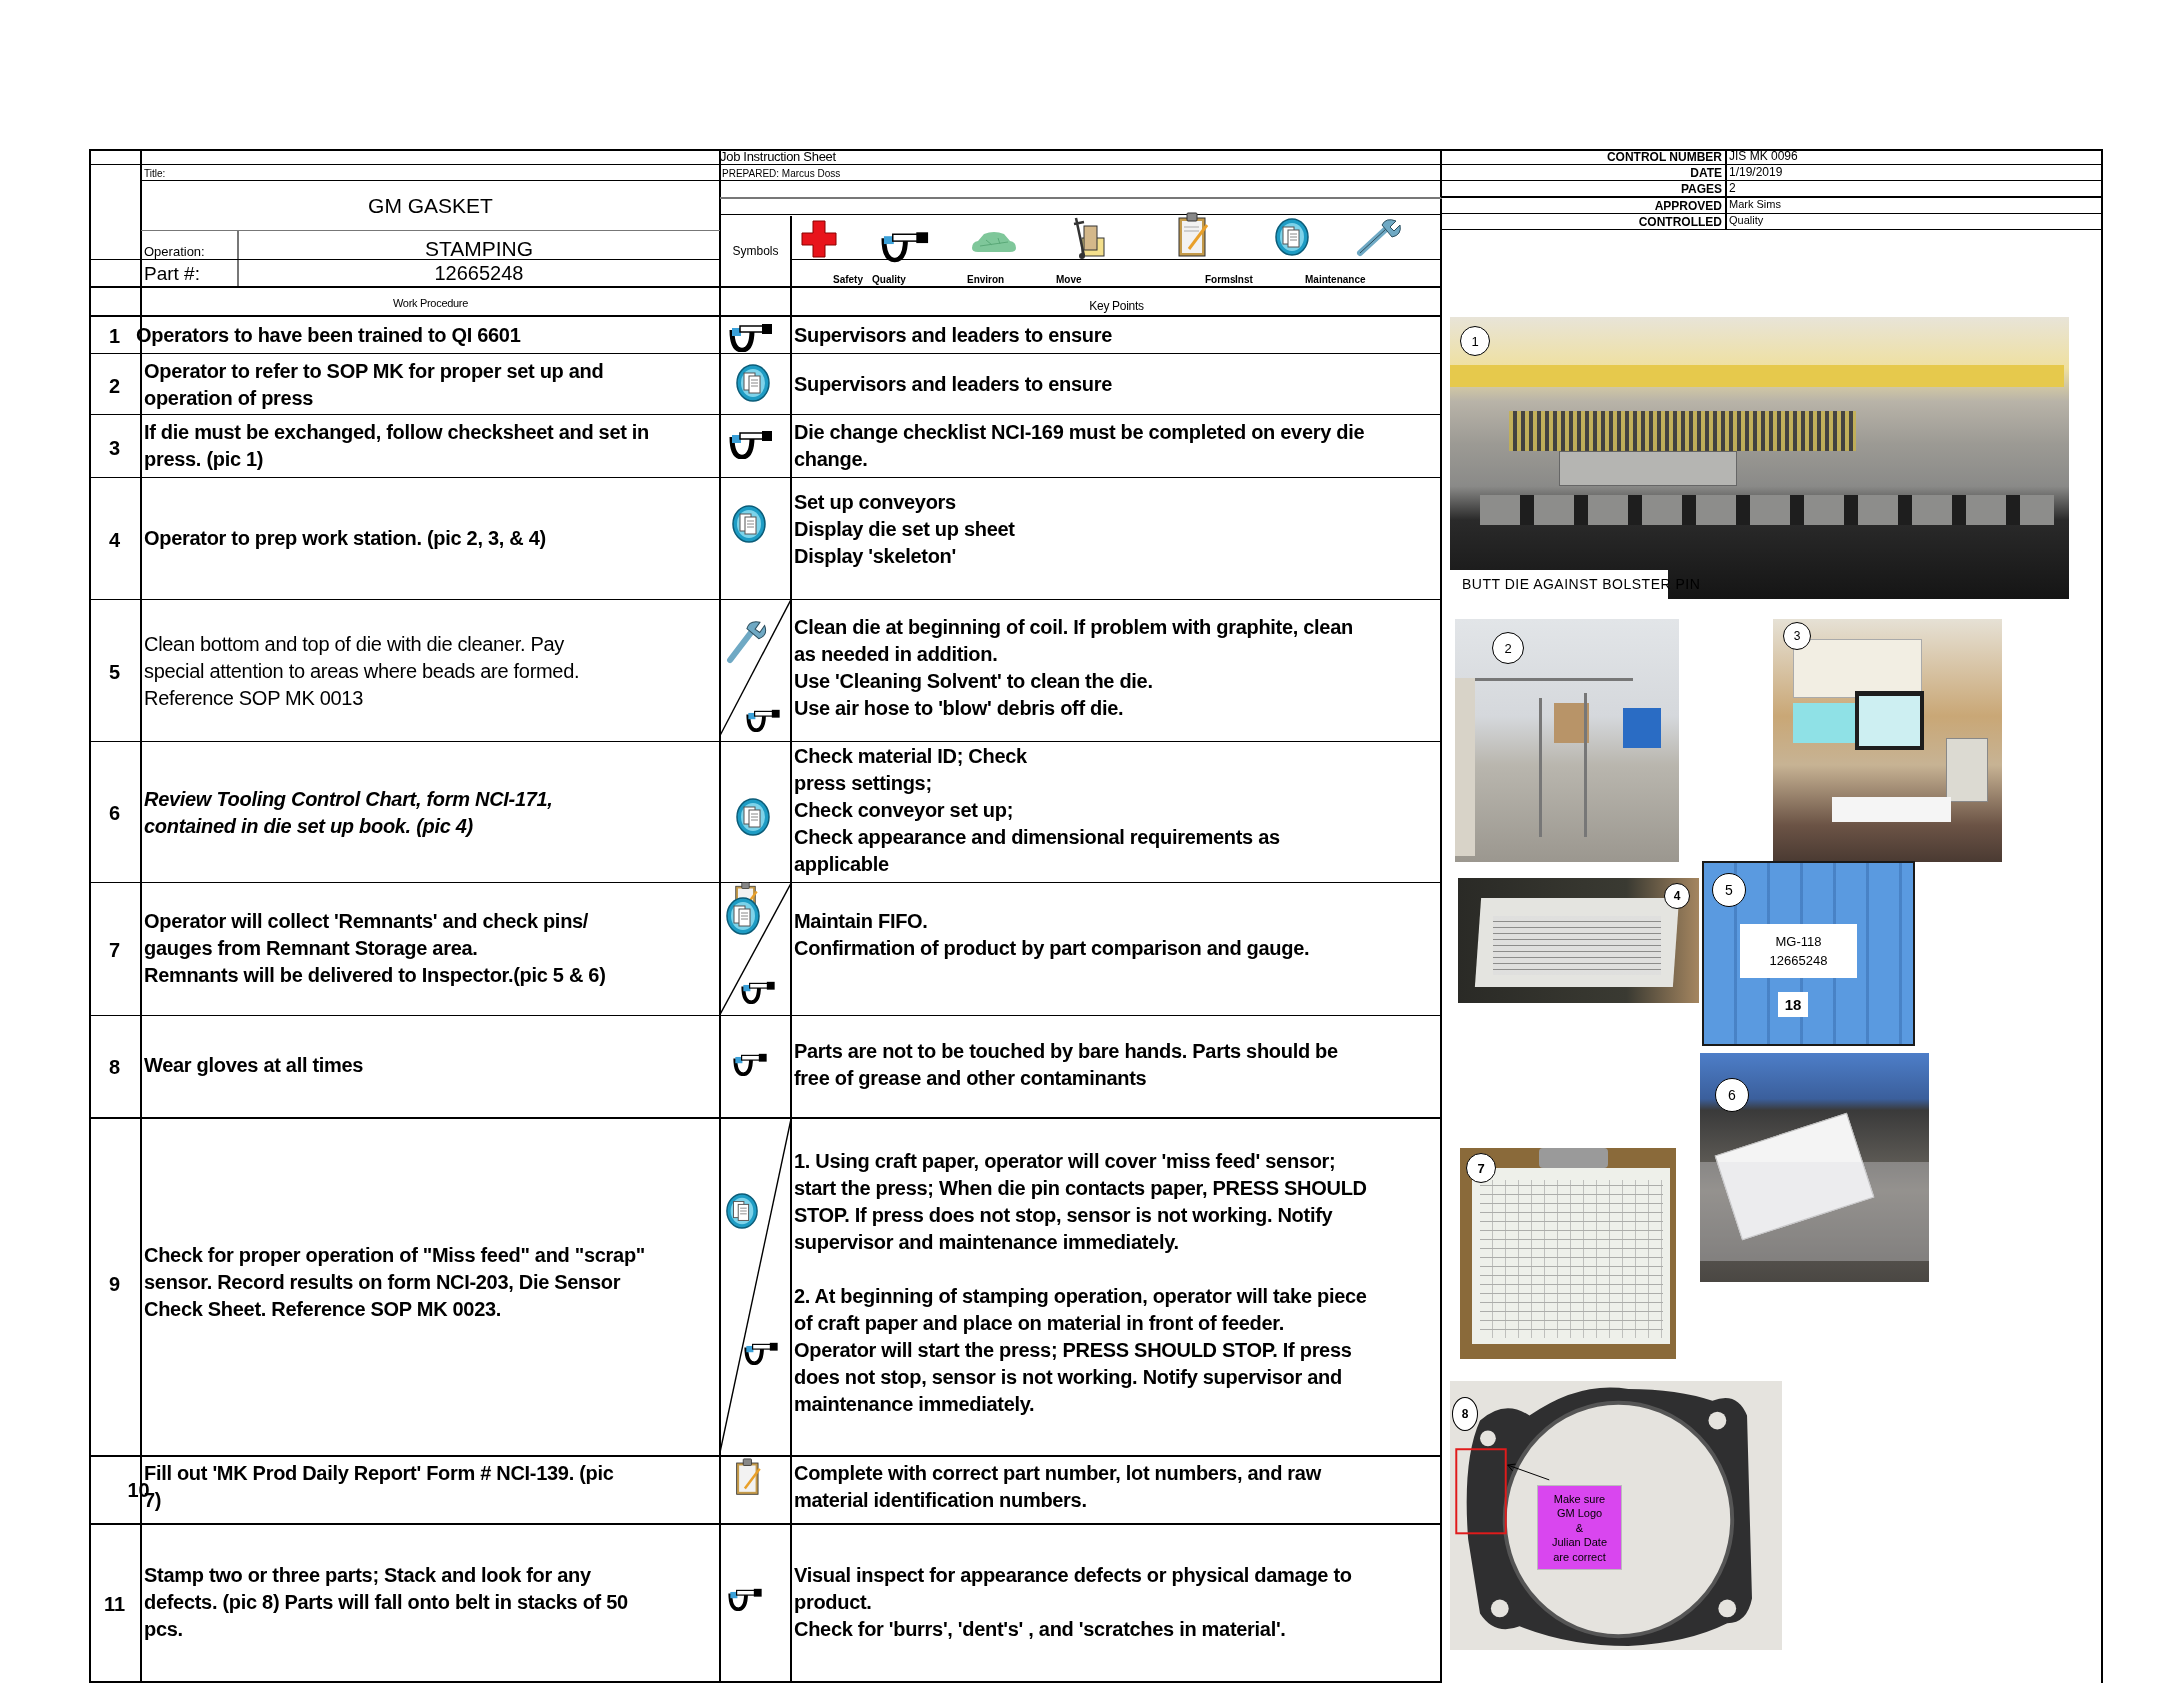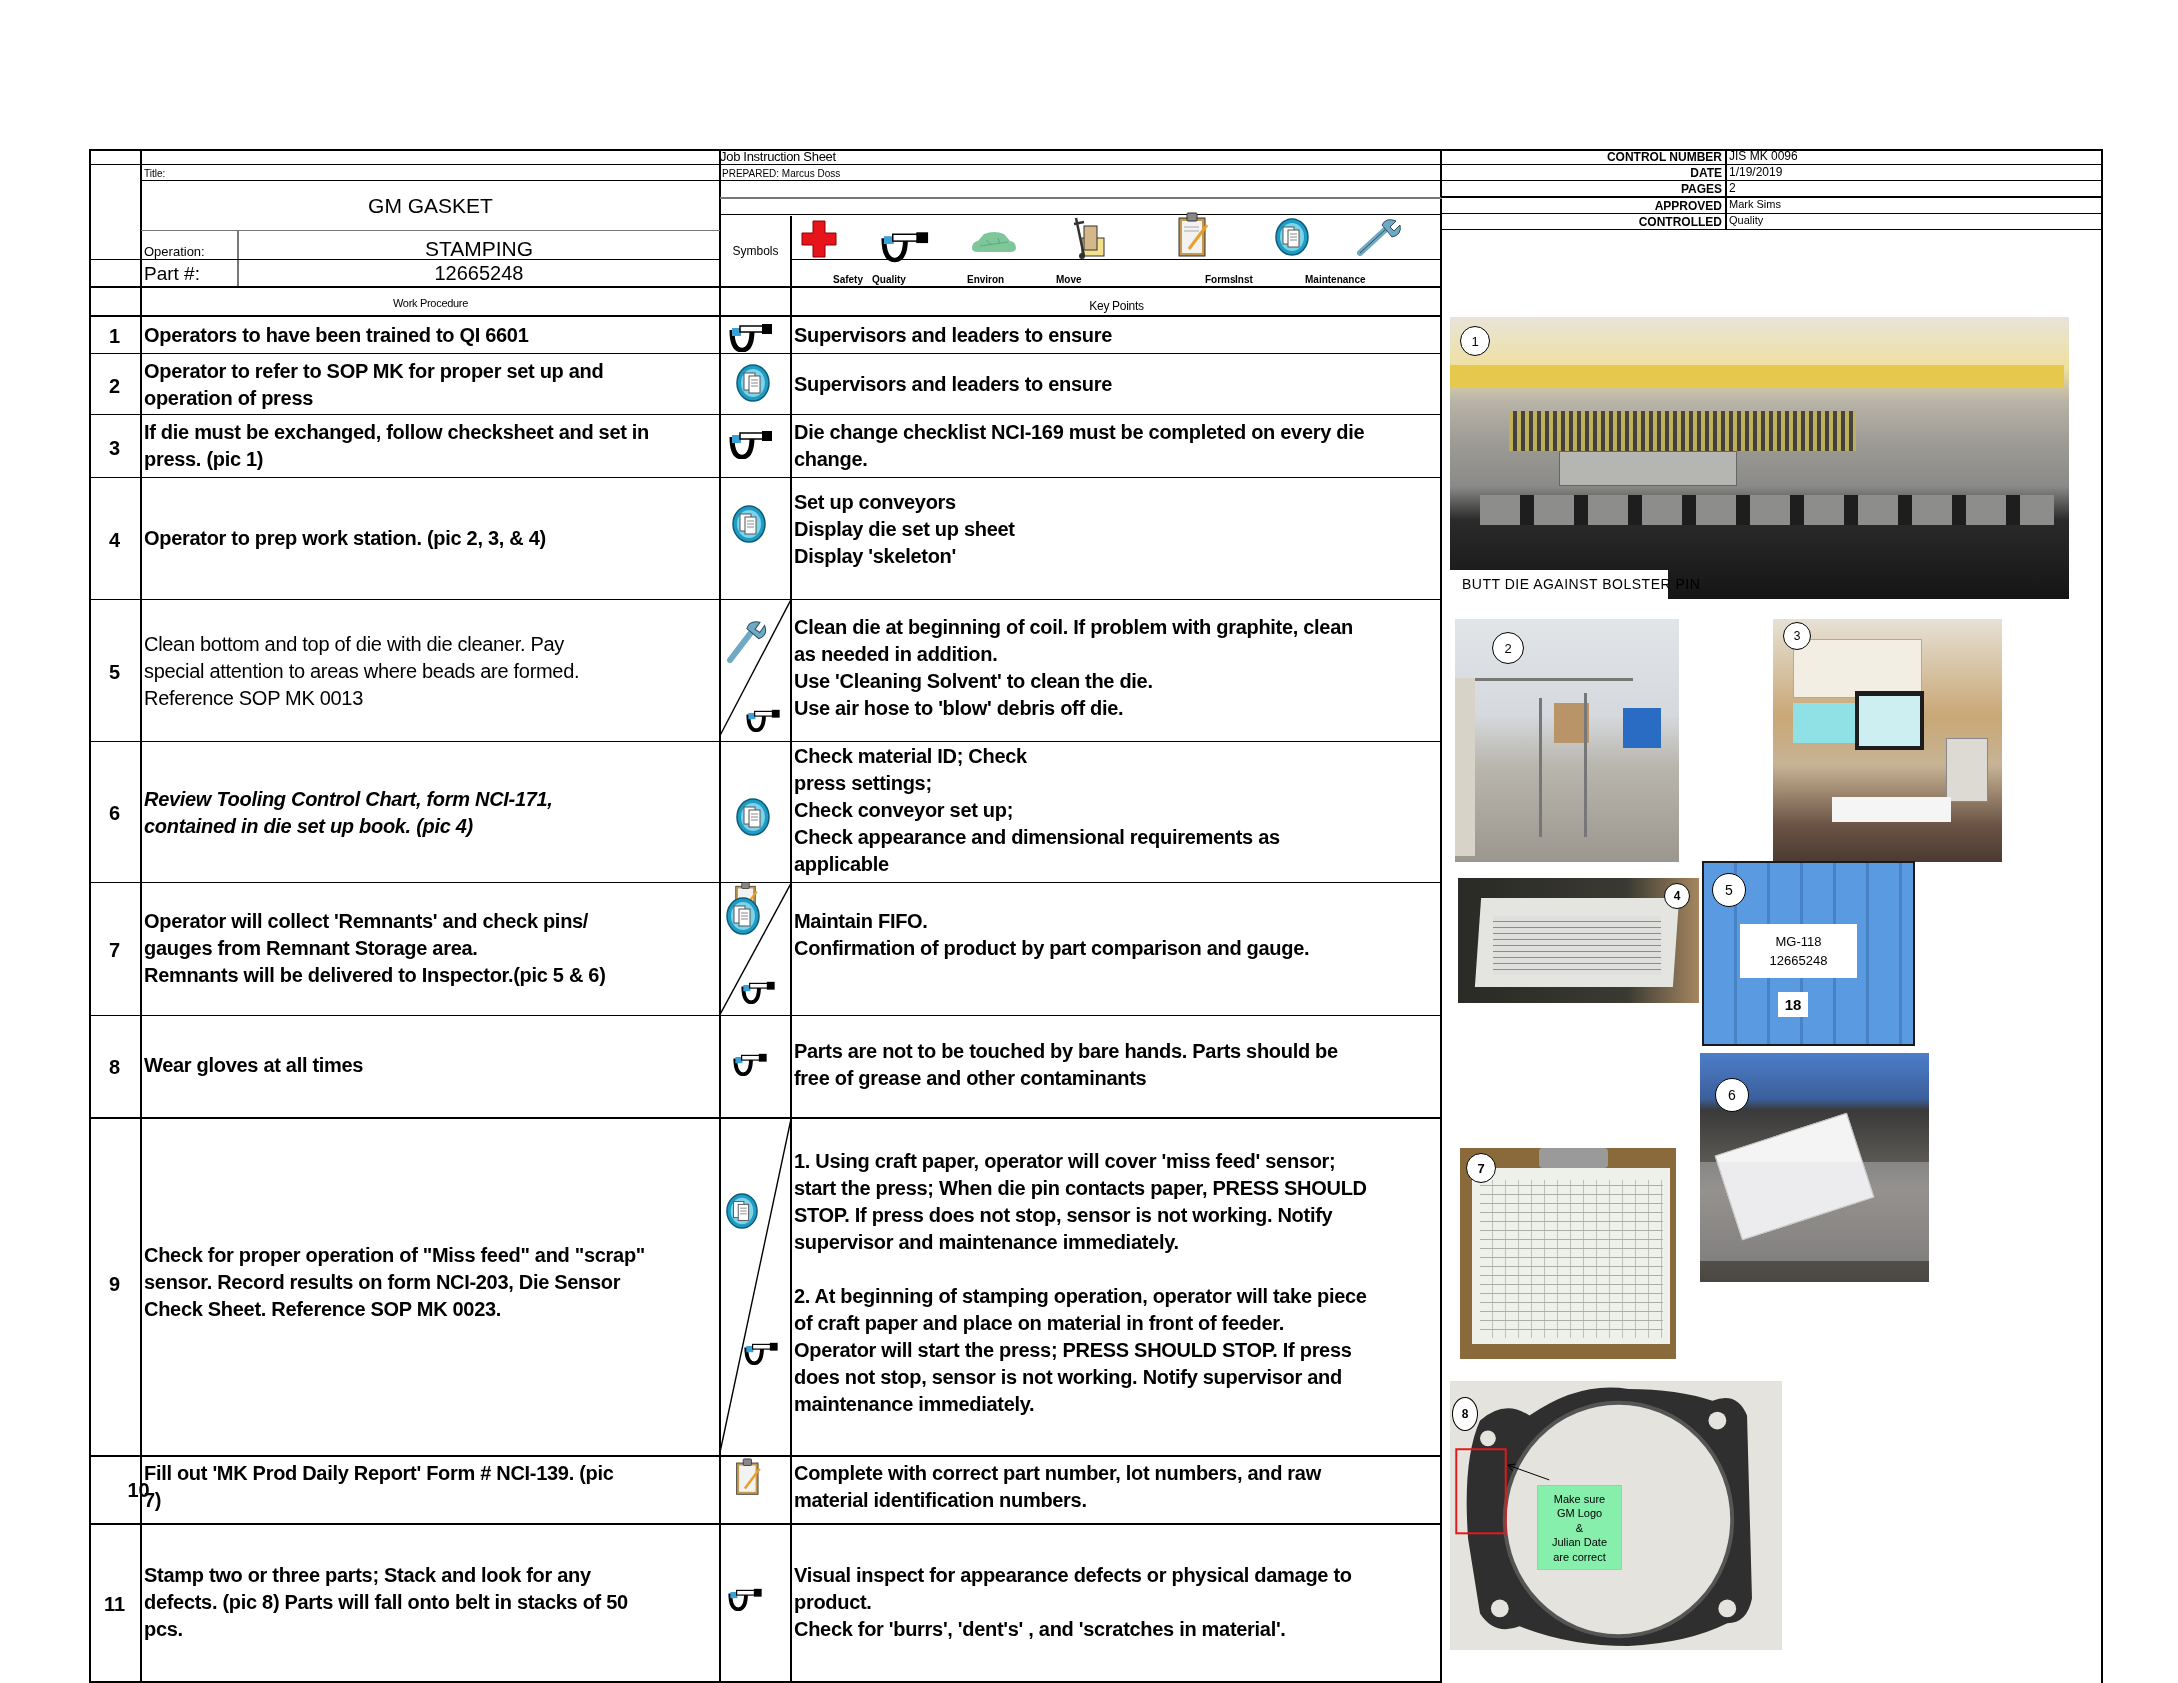--- a/index.html
+++ b/index.html
@@ -167,21 +167,21 @@
       <div class="info-label" style="top:1px;">APPROVED</div>
     </div>
   <div class="txt b" style="left:1729px;top:199px;font-size:11px;">Mark Sims</div>
   <div class="abs" style="left:1441px;top:214px;width:281px;height:15px;">
       <div class="info-label" style="top:1px;">CONTROLLED</div>
     </div>
   <div class="txt b" style="left:1729px;top:215px;font-size:11px;">Quality</div>
 </div>
 
 <div class="num" style="top:325px;">1</div>
-<div class="cell-text" style="left:144px;top:322px;">Operators to have been trained to QI 6601</div>
+<div class="cell-text" style="left:136px;top:322px;">Operators to have been trained to QI 6601</div>
 <div class="cell-text" style="left:794px;top:322px;">Supervisors and leaders to ensure</div>
 
 <div class="num" style="top:375px;">2</div>
 <div class="cell-text" style="left:144px;top:358px;">Operator to refer to SOP MK for proper set up and
 operation of press</div>
 <div class="cell-text" style="left:794px;top:371px;">Supervisors and leaders to ensure</div>
 
 <div class="num" style="top:437px;">3</div>
 <div class="cell-text" style="left:144px;top:419px;">If die must be exchanged, follow checksheet and set in
 press.  (pic 1)</div>
@@ -396,21 +396,21 @@
       <ellipse cx="170" cy="140" rx="115" ry="118" fill="#e5e3de"></ellipse>
       <ellipse cx="170" cy="140" rx="115" ry="118" fill="none" stroke="#555" stroke-width="4"></ellipse>
       <circle cx="38" cy="58" r="8" fill="#e5e3de"></circle>
       <circle cx="270" cy="40" r="9" fill="#e5e3de"></circle>
       <circle cx="50" cy="230" r="9" fill="#e5e3de"></circle>
       <circle cx="280" cy="230" r="9" fill="#e5e3de"></circle>
       <rect x="6" y="69" width="50" height="85" fill="none" stroke="#e01b1b" stroke-width="2"></rect>
       <line x1="100" y1="100" x2="58" y2="85" stroke="#000" stroke-width="1"></line>
       <path d="M58 85 L66 84 M58 85 L63 91" stroke="#000" stroke-width="1"></path>
     </svg>
-    <div class="abs" style="left:87px;top:104px;width:85px;height:85px;background:#86efac;border:1px solid #bbb;font-size:11px;line-height:14.4px;text-align:center;white-space:pre-line;padding-top:6px;box-sizing:border-box;">Make sure
+    <div class="abs" style="left:87px;top:104px;width:85px;height:85px;background:#d946ef;border:1px solid #bbb;font-size:11px;line-height:14.4px;text-align:center;white-space:pre-line;padding-top:6px;box-sizing:border-box;">Make sure
 GM Logo
 &amp;
 Julian Date
 are correct</div>
     <div class="badge" style="left:2px;top:16px;width:26px;height:34px;border-radius:50%;font-size:12px;font-weight:bold;">8</div>
   </div>
 </div>
 
 
 </body></html>

